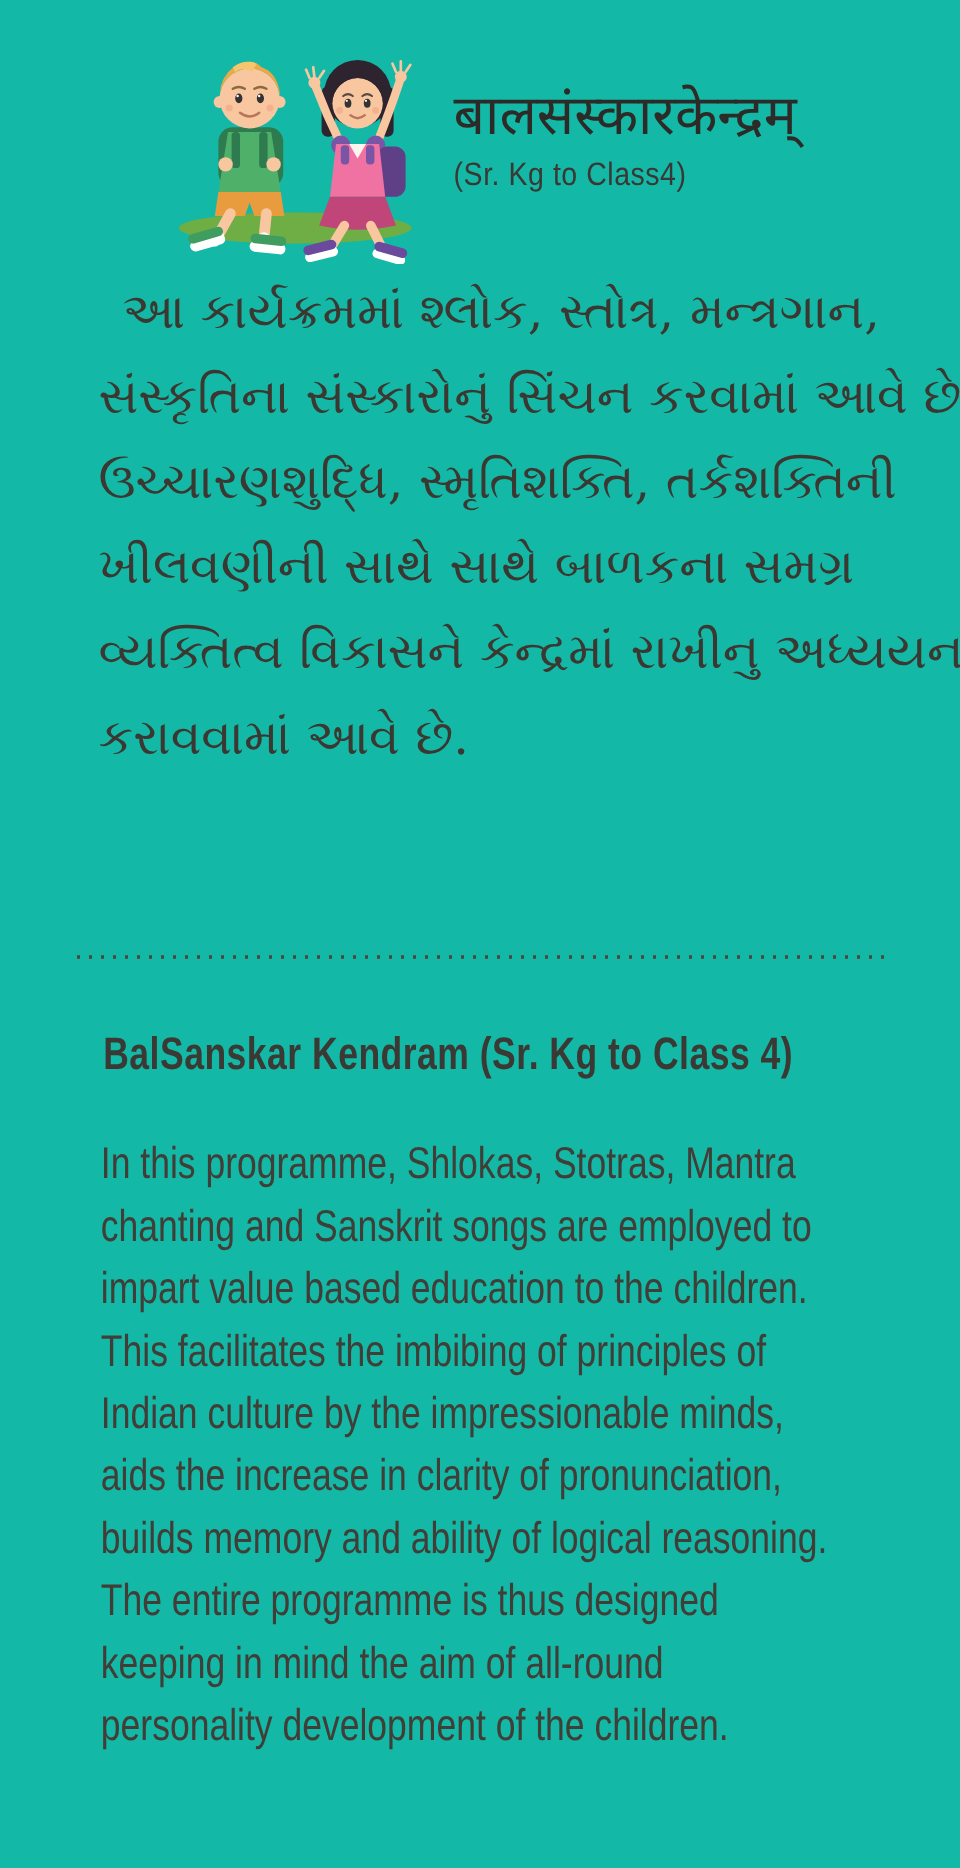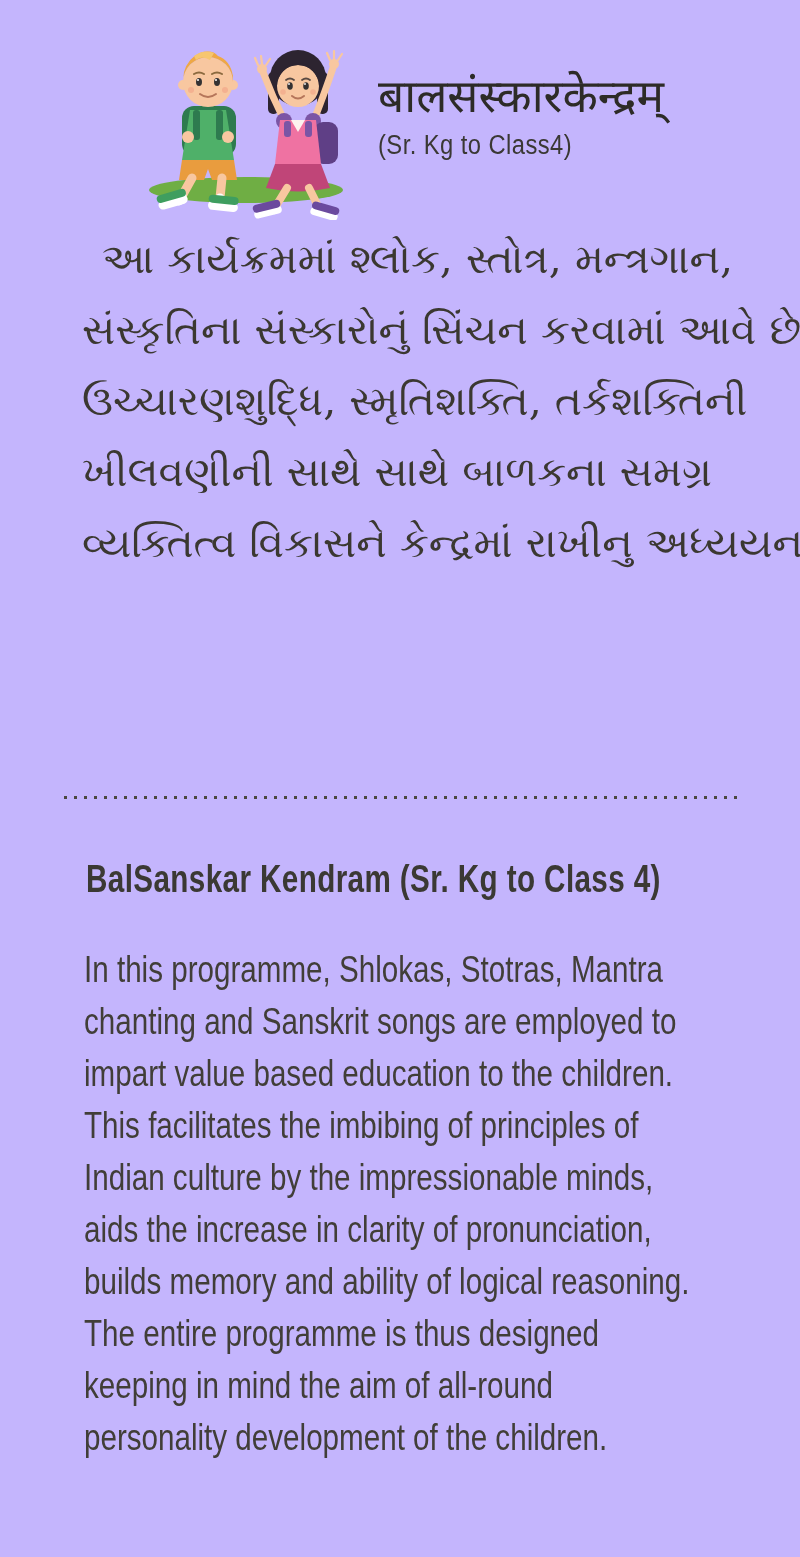--- a/index.html
+++ b/index.html
@@ -1,18 +1,18 @@
 <!DOCTYPE html>
 <html><head>
 <meta charset="utf-8">
 <style>
   html,body{margin:0;padding:0;background:#e8e4d6;}
   .page{
     position:relative;width:800px;height:1557px;margin:0 auto;
-    background:#c4b5fd;overflow:hidden;
+    background:#14b8a6;overflow:hidden;
     font-family:"Liberation Sans",sans-serif;color:#3b3831;
   }
   .illustration{position:absolute;left:146px;top:20px;width:204px;height:200px;}
   .title-block{position:absolute;left:378px;top:70px;}
   .title-dev{
     font-family:"DejaVu Serif","Liberation Serif",serif;
     font-size:46px;line-height:52px;color:#2d2b27;white-space:nowrap;
   }
   .subtitle{
     font-size:27px;color:#3a3834;margin-top:8px;letter-spacing:.5px;
@@ -133,20 +133,21 @@
     <div class="title-dev">बालसंस्कारकेन्द्रम्</div>
     <div class="subtitle">(Sr. Kg to Class4)</div>
   </div>
 
   <section class="guj">
       <div class="guj-line">આ કાર્યક્રમમાં શ્લોક, સ્તોત્ર, મન્ત્રગાન,</div>
       <div class="guj-line">સંસ્કૃતિના સંસ્કારોનું સિંચન કરવામાં આવે છે.</div>
       <div class="guj-line">ઉચ્ચારણશુદ્ધિ, સ્મૃતિશક્તિ, તર્કશક્તિની</div>
       <div class="guj-line">ખીલવણીની સાથે સાથે બાળકના સમગ્ર</div>
       <div class="guj-line">વ્યક્તિત્વ વિકાસને કેન્દ્રમાં રાખીનુ અધ્યયન</div>
+      <div class="guj-line">કરાવવામાં આવે છે.</div>
     </section>
 
   <div class="divider"></div>
 
   <h2 class="eng-heading">BalSanskar Kendram (Sr. Kg to Class 4)</h2>
 
   <section class="eng">
       <div class="eng-line">In this programme, Shlokas, Stotras, Mantra</div>
       <div class="eng-line">chanting and Sanskrit songs are employed to</div>
       <div class="eng-line">impart value based education to the children.</div>

